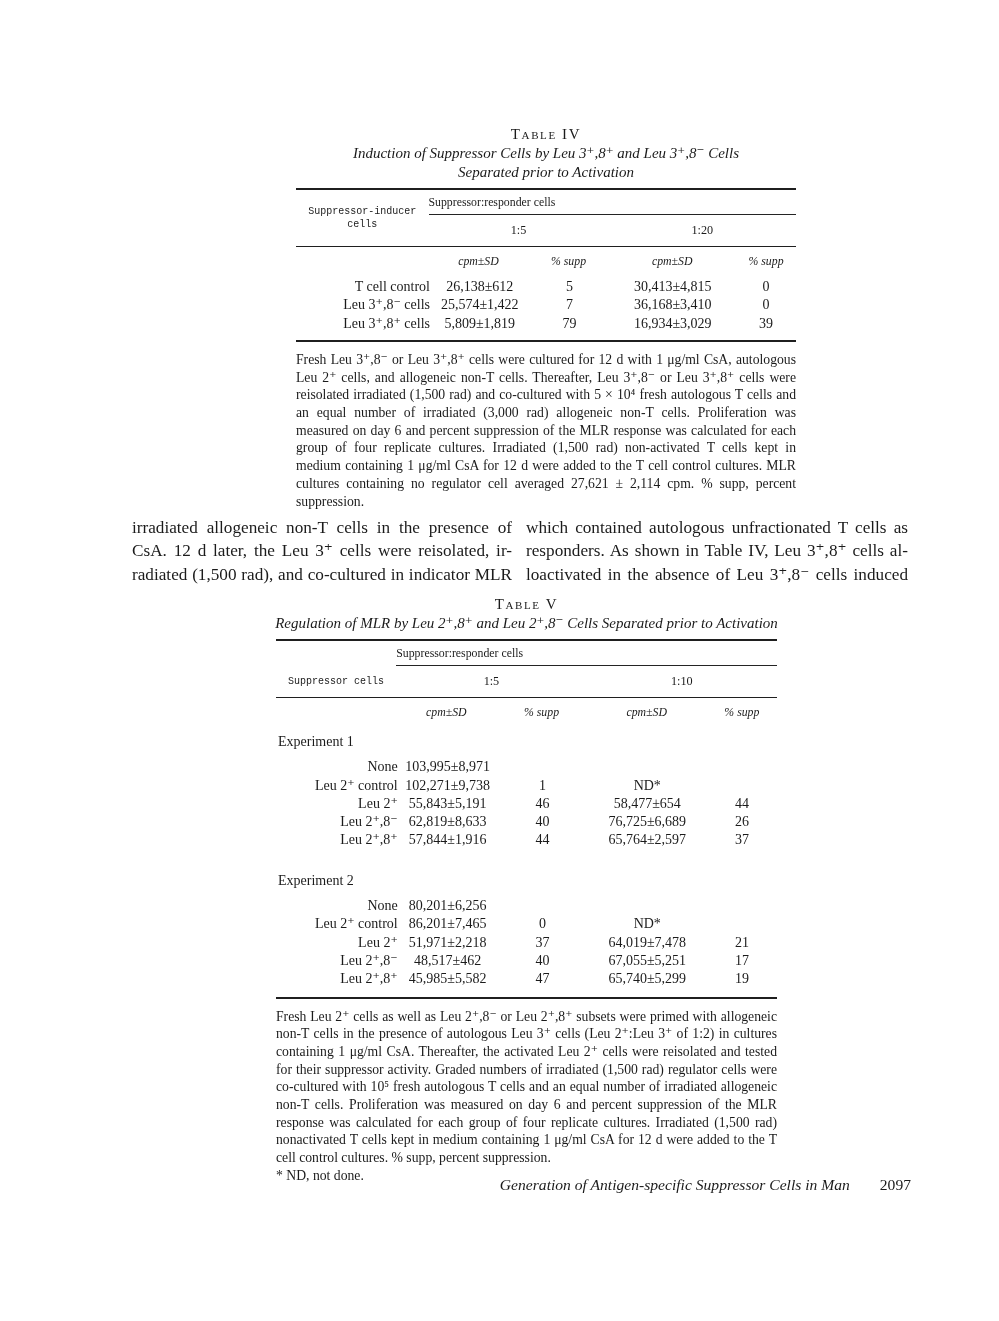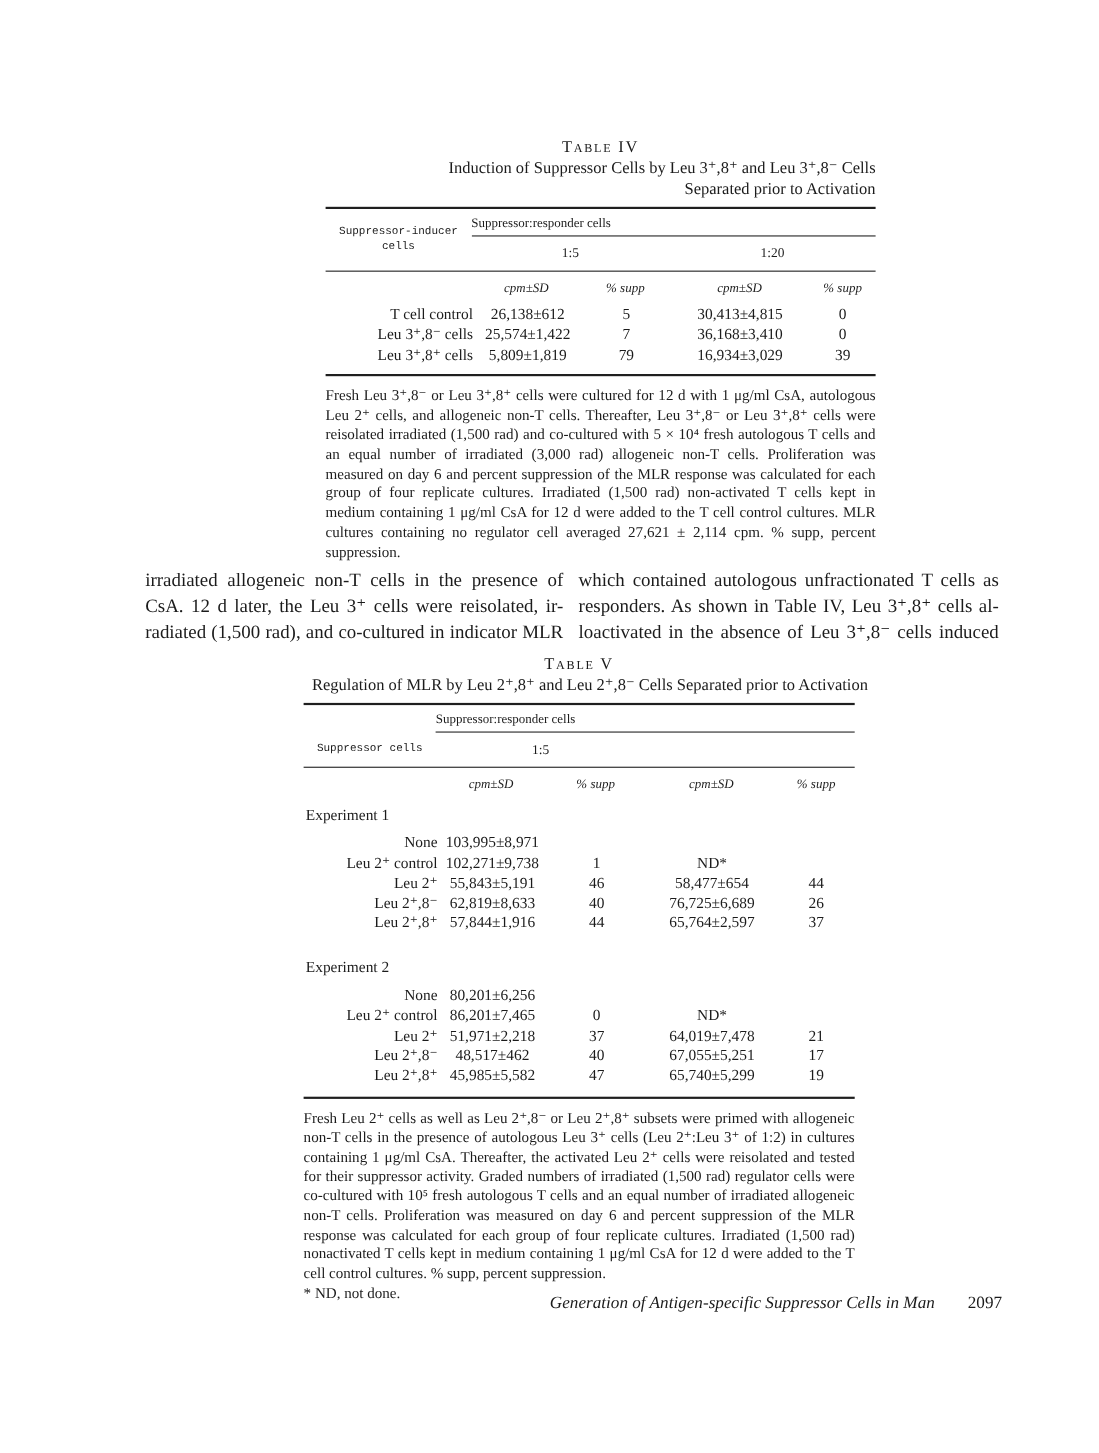--- a/index.html
+++ b/index.html
@@ -14,23 +14,23 @@
   .abs{position:absolute;}
 
   
   .tcaption{text-align:center;}
   .tcaption .tlabel{
     font-variant:small-caps;
     font-size:15px;letter-spacing:1.6px;
     line-height:17px;
   }
   .tcaption .ttitle{
+    font-style:italic;
     font-size:15px;line-height:19px;
     margin-top:1px;
-    text-align:right;
   }
   .ptable{
     margin-top:6px;
     border-top:2.6px solid #1f1f1f;
     border-bottom:2px solid #1f1f1f;
     font-size:14px;
   }
   .hdr{display:flex;}
   .stubcell{
     font-size:10px;line-height:13.5px;
@@ -181,20 +181,21 @@
     <div class="ttitle" style="white-space:nowrap;margin-left:-12px;margin-right:-12px;">Regulation of MLR by Leu 2⁺,8⁺ and Leu 2⁺,8⁻ Cells Separated prior to Activation</div>
   </div>
 
   <div class="ptable t5">
     <div class="hdr">
       <div class="stubcell c0">Suppressor cells</div>
       <div class="hdr-right">
         <div class="spanhead">Suppressor:responder cells</div>
         <div class="ratiorow">
           <div class="ratiocell ra">1:5</div>
+          <div class="ratiocell rb">1:10</div>
         </div>
       </div>
     </div>
     <div class="fullrule"></div>
     <div class="chrow">
       <div class="chcell c0"></div>
       <div class="chcell c1">cpm±SD</div>
       <div class="chcell c2">% supp</div>
       <div class="chcell c3">cpm±SD</div>
       <div class="chcell c4">% supp</div>

